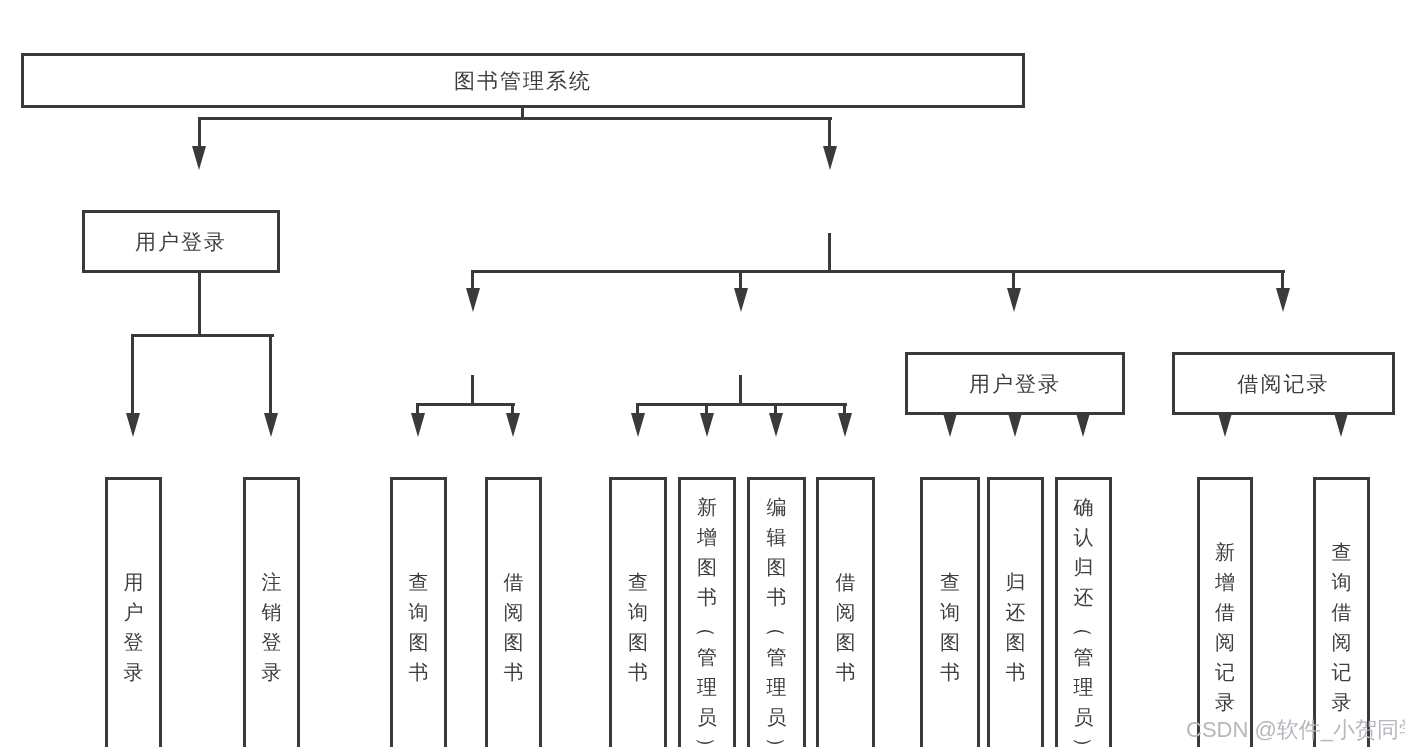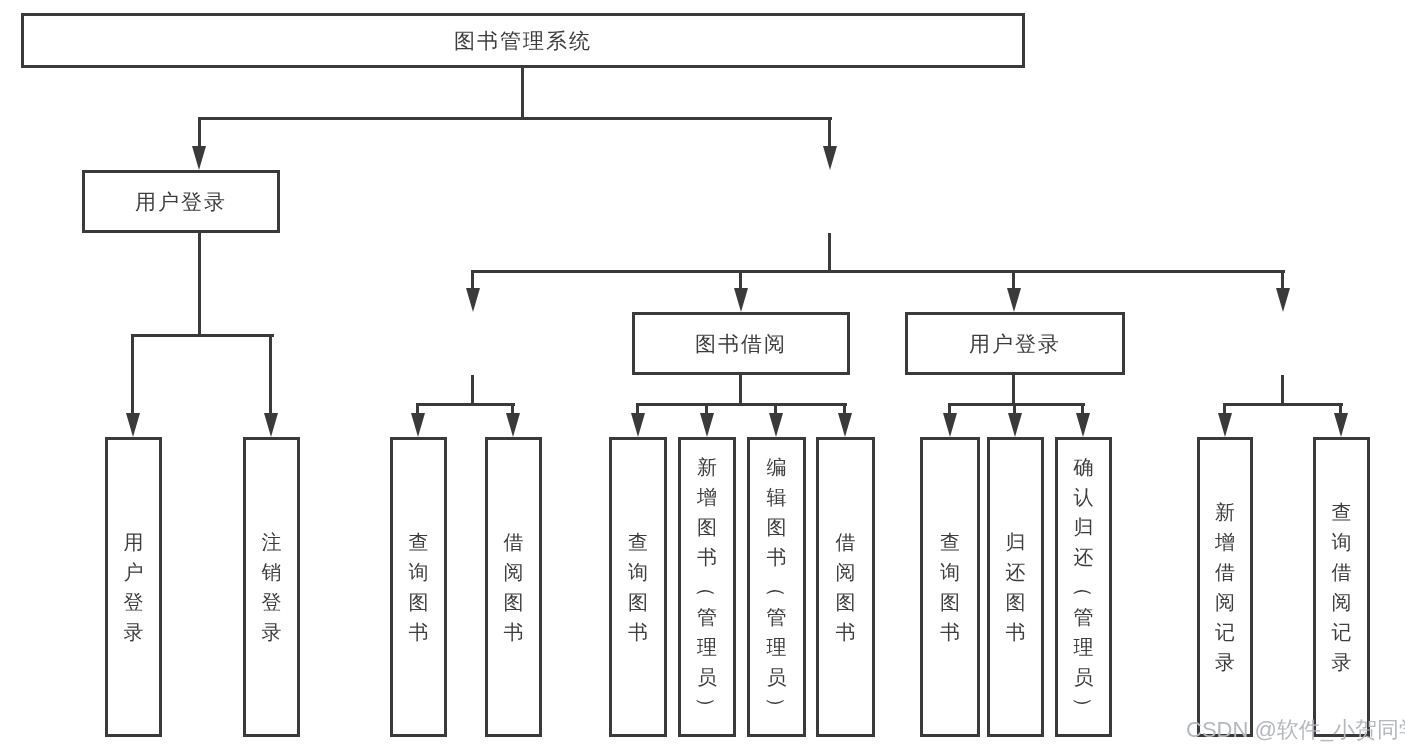--- a/index.html
+++ b/index.html
@@ -3,21 +3,21 @@
 <meta charset="utf-8">
 <style>
   html,body{margin:0;padding:0;background:#ffffff;}
   .canvas{
     position:relative;width:1405px;height:747px;background:#ffffff;overflow:hidden;
     font-family:"Liberation Sans","DejaVu Sans",sans-serif;color:#3d3d3d;
   }
   .box{
     position:absolute;background:#ffffff;border:3px solid #3a3a3a;box-sizing:border-box;
     display:flex;align-items:center;justify-content:center;
-    font-size:21px;letter-spacing:2px;color:#3d3d3d;
+    font-size:21px;letter-spacing:2px;color:#3d3d3d;margin-top:40px;
   }
   .leaf{top:437px;height:300px;}
   .vtext{
     display:flex;flex-direction:column;align-items:center;justify-content:center;
     width:100%;height:100%;font-size:20px;letter-spacing:0;
   }
   .vtext span{display:block;height:30px;line-height:30px;text-align:center;}
   .vtext span.rot{transform:rotate(90deg);}
   .h,.v{position:absolute;background:#3a3a3a;}
   .h{height:3px;}
@@ -79,25 +79,25 @@
   <div class="v" style="left:1339px;top:405px;height:10px"></div>
 
   <div class="box" style="left:21px;top:13px;width:1004px;height:55px">
     <span>图书管理系统</span>
   </div>
 
   <div class="box" style="left:82px;top:170px;width:198px;height:63px">
     <span>用户登录</span>
   </div>
 
-  <div class="box" style="left:632px;top:312px;width:218px;height:63px">
-    <span>图书借阅</span>
-  </div>
   <div class="box" style="left:905px;top:312px;width:220px;height:63px">
     <span>用户登录</span>
+  </div>
+  <div class="box" style="left:1172px;top:312px;width:223px;height:63px">
+    <span>借阅记录</span>
   </div>
 
   <div class="box leaf" style="left:105px;width:57px">
     <div class="vtext">
         <span>用</span>
         <span>户</span>
         <span>登</span>
         <span>录</span>
       </div>
   </div>

